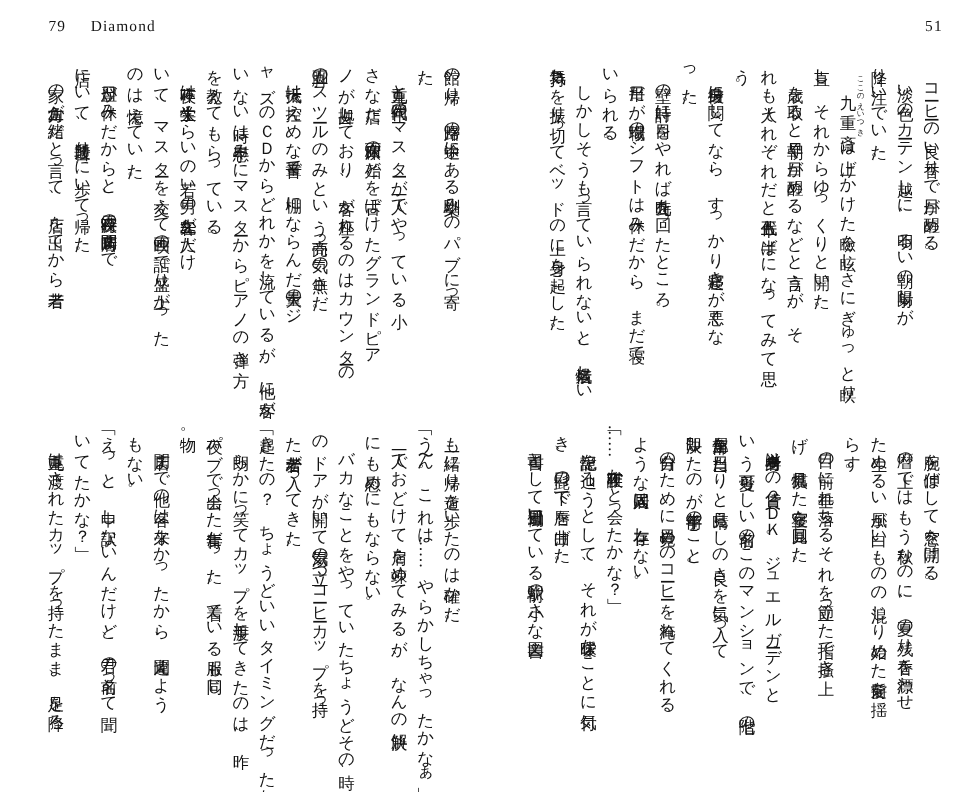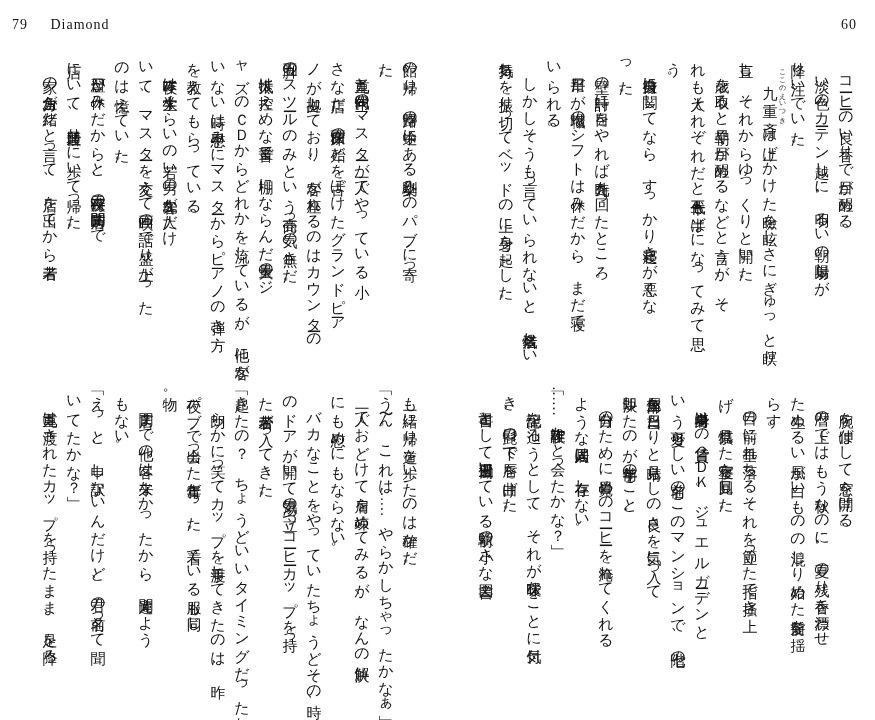--- a/index.html
+++ b/index.html
@@ -24,21 +24,21 @@
   .page-left  { left: 0;     width: 437px; }
   .page-right { left: 437px; width: 438px; }
 
   .header {
     position: absolute;
     top: 17px;
     font-size: 14px;
     letter-spacing: 1px;
     white-space: nowrap;
   }
-  .header-left  { left: 12px; }
+  .header-left  { left: 44px; }
   .header-right { right: 18px; }
   .header .ptitle { margin-left: 18px; }
 
   .section {
     position: absolute;
     writing-mode: vertical-rl;
     text-orientation: mixed;
     font-size: 15px;
     line-height: 24px;
     height: 338px;
@@ -102,21 +102,21 @@
         <div class="tline">　閉店まで他の客は来なかったから、間違えよう</div>
         <div class="tline">もない。</div>
         <div class="tline">「えっと、申し訳ないんだけど、君の名前って聞</div>
         <div class="tline">いてたかな？」</div>
         <div class="tline">　九重は渡されたカップを持ったまま、足を降ろ</div>
       </div>
   </div>
 
   <div class="page page-right">
     <div class="header header-right">
-      <span class="pnum">60</span>
+      <span class="pnum">51</span>
     </div>
     <div class="section upper">
         <div class="tline">　コーヒーの良い香りで目が醒める。</div>
         <div class="tline">　淡い色のカーテン越しに、明るい朝の陽射しが</div>
         <div class="tline">降り注いでいた。</div>
         <div class="tline">　<ruby>九重斎<rt>ここのえいつき</rt></ruby>は上げかけた瞼を眩しさにぎゅっと瞑り</div>
         <div class="tline">直し、それからゆっくりと開いた。</div>
         <div class="tline">　歳を取ると朝早く目が醒めるなどと言うが、そ</div>
         <div class="tline">れも人それぞれだと五十代も半ばになってみて思</div>
         <div class="tline">う。</div>

